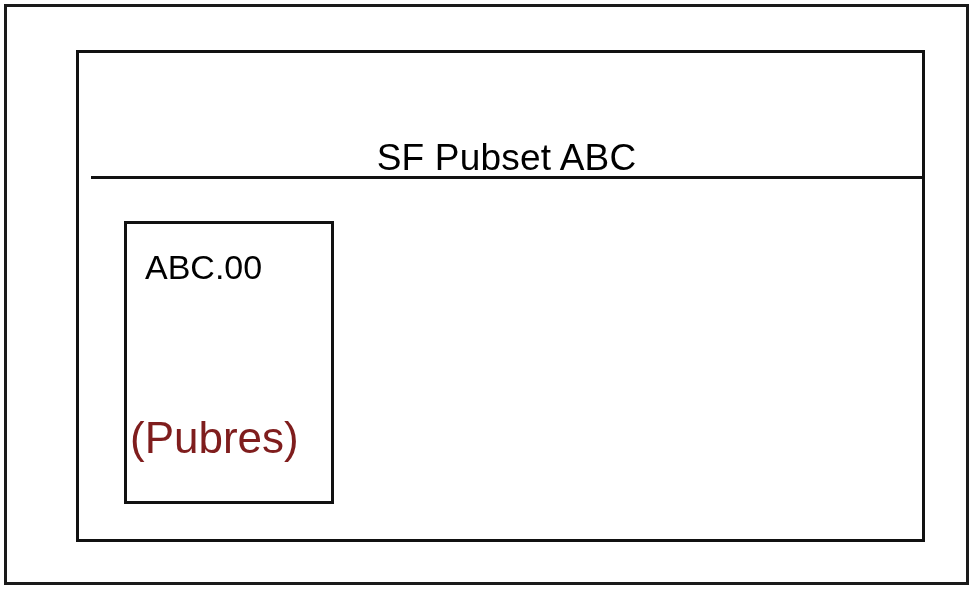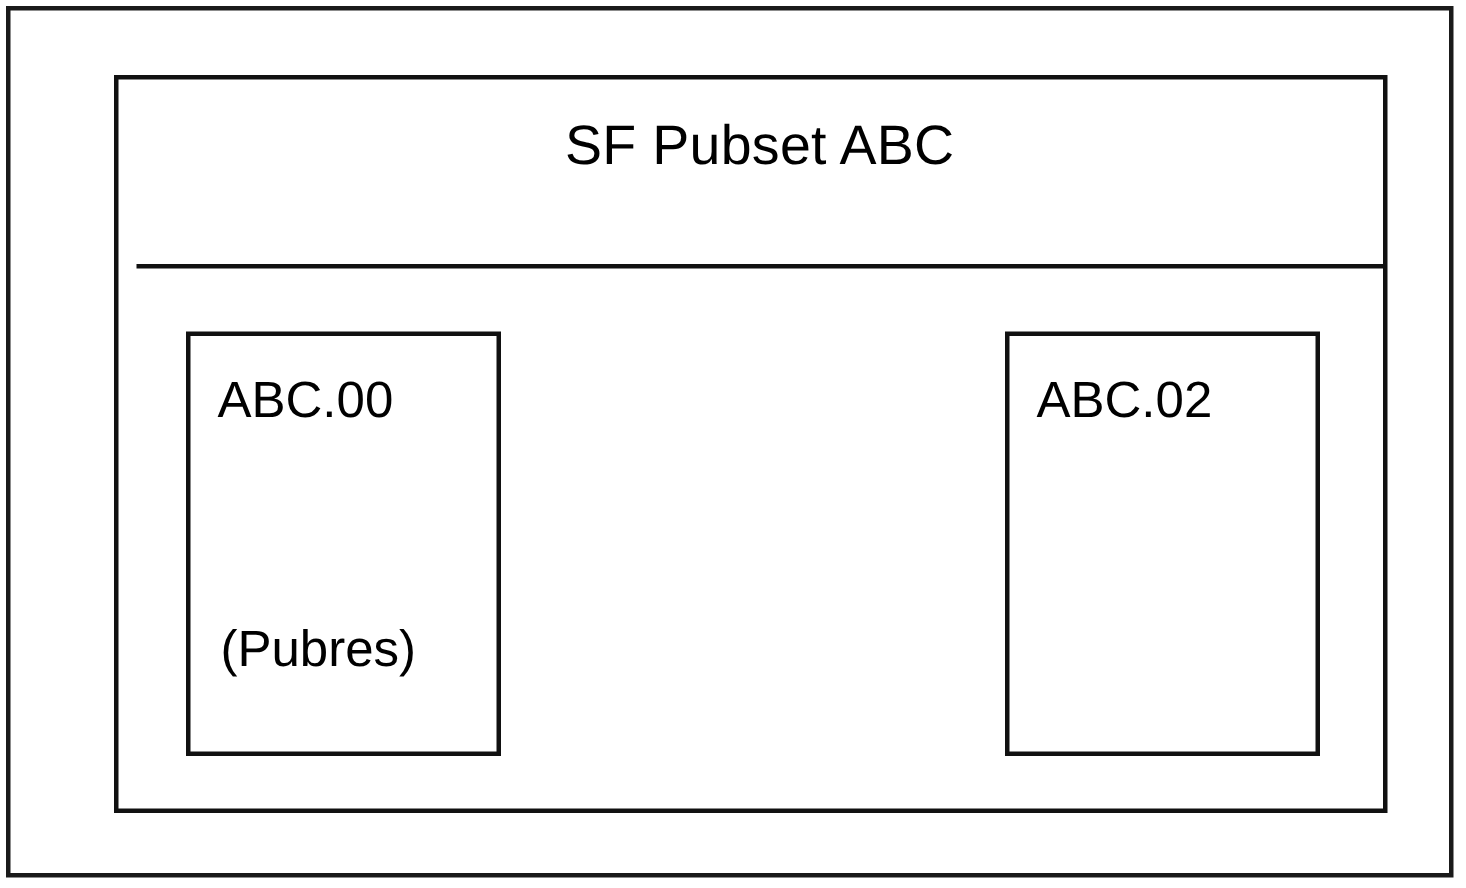--- a/index.html
+++ b/index.html
@@ -47,21 +47,21 @@
   
   .pubset-header {
     position: absolute;
     left: 12px;
     top: 0;
     right: 0;
     height: 126px;
     border-bottom: 3px solid #111111;
     box-sizing: border-box;
     display: flex;
-    align-items: flex-start;
+    align-items: flex-end;
     justify-content: center;
   }
 
   .pubset-title {
     font-size: 37px;
     line-height: 1;
     letter-spacing: 0.2px;
     color: #000000;
     margin-top: 25px;
     white-space: nowrap;
@@ -103,26 +103,26 @@
     left: 18px;
     top: 26px;
     font-size: 34px;
     line-height: 1;
     white-space: nowrap;
     color: #000000;
   }
 
   .volume-role {
     position: absolute;
-    left: 20px;
+    left: 3px;
     top: 192px;
-    font-size: 34px;
+    font-size: 44px;
     line-height: 1;
     white-space: nowrap;
-    color: #000000;
+    color: #7f1d1d;
   }
 </style>
 </head>
 <body>
 
 <div class="screen">
 
   <div class="outer-frame">
 
     <div class="pubset-box">
@@ -133,23 +133,19 @@
 
       <div class="pubset-body">
         <div class="volumes-row">
 
           <div class="volume-box">
             <div class="volume-name">ABC.00</div>
             <div class="volume-role">(Pubres)</div>
           </div>
 
 
-          <div class="volume-box">
-            <div class="volume-name">ABC.02</div>
-
-          </div>
 
         </div>
       </div>
 
     </div>
   </div>
 </div>
 
 </body></html>

